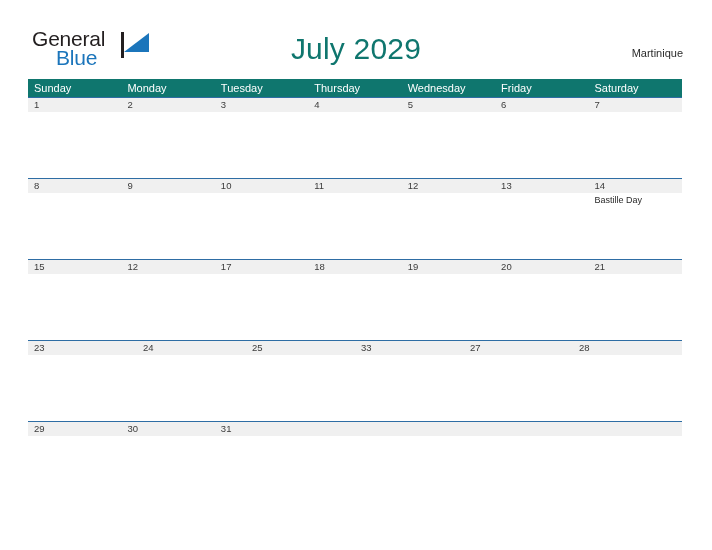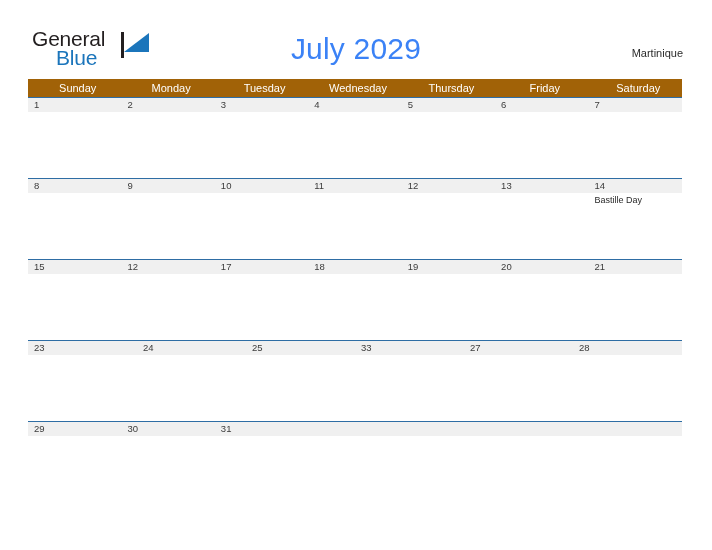--- a/index.html
+++ b/index.html
@@ -83,21 +83,21 @@
   }
 
   .cal-title {
     position: absolute;
     left: 0;
     top: 32px;
     width: 712px;
     text-align: center;
     font-size: 30px;
     font-weight: normal;
-    color: #3b82f6;
+    color: #0f766e;
     letter-spacing: 0.2px;
   }
   .cal-region {
     position: absolute;
     right: 29px;
     top: 47px;
     font-size: 11px;
     color: #2b2b2b;
     white-space: nowrap;
   }
@@ -106,22 +106,21 @@
   .cal-grid {
     position: absolute;
     left: 28px;
     top: 79px;
     width: 654px;
   }
   .dow-row {
     display: flex;
     width: 654px;
     height: 18px;
-    background: #a16207;
-    text-align: center;
+    background: #0f766e;
   }
   .dow-cell {
     flex: 1 1 0;
     height: 18px;
     line-height: 18px;
     font-size: 11px;
     color: #ffffff;
     padding-left: 6px;
     box-sizing: border-box;
     overflow: hidden;
@@ -184,22 +183,22 @@
 
     <div class="cal-title">July 2029</div>
     <div class="cal-region">Martinique</div>
   </div>
 
   <div class="cal-grid">
     <div class="dow-row">
         <div class="dow-cell">Sunday</div>
         <div class="dow-cell">Monday</div>
         <div class="dow-cell">Tuesday</div>
+        <div class="dow-cell">Thursday</div>
         <div class="dow-cell">Wednesday</div>
-        <div class="dow-cell">Thursday</div>
         <div class="dow-cell">Friday</div>
         <div class="dow-cell">Saturday</div>
       </div>
     <div id="weeks">
         <div class="week-row">
           <div class="day-cell">
             <div class="day-band">1</div>
           </div>
           <div class="day-cell">
             <div class="day-band">2</div>

